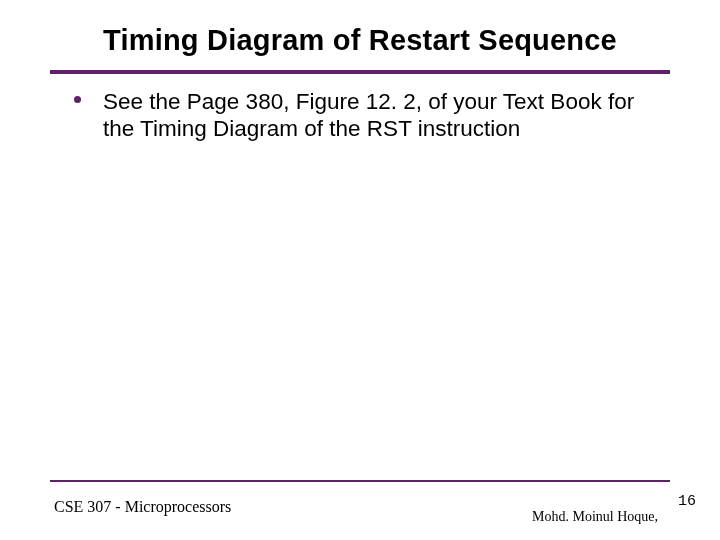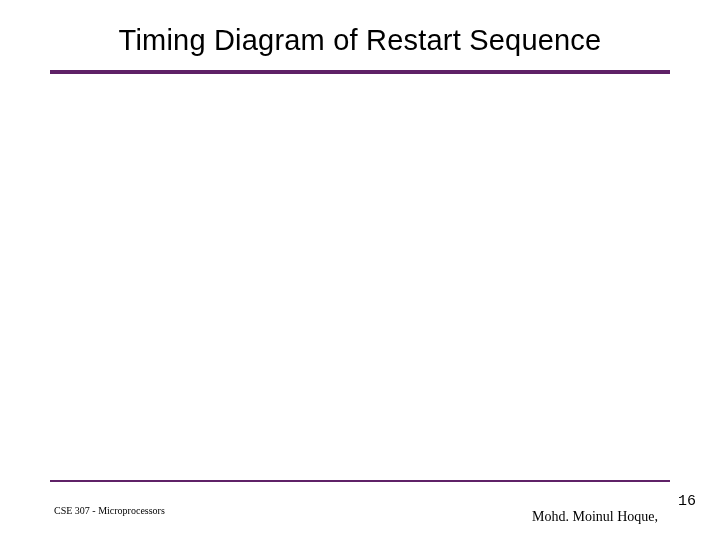--- a/index.html
+++ b/index.html
@@ -11,21 +11,21 @@
     background: #ffffff;
     overflow: hidden;
   }
   .title {
     position: absolute;
     top: 24px;
     left: 0;
     width: 720px;
     text-align: center;
     font-size: 29px;
-    font-weight: 400;
+    font-weight: 700;
     letter-spacing: 0.2px;
   }
   .title-rule {
     position: absolute;
     top: 70px;
     left: 50px;
     width: 620px;
     height: 4px;
     background: #5f2167;
   }
@@ -59,21 +59,21 @@
     width: 620px;
     bottom: 58px;
     height: 2px;
     background: #5f2167;
   }
   .footer-left {
     position: absolute;
     left: 54px;
     bottom: 24px;
     font-family: "Comic Sans MS", "Comic Sans", cursive;
-    font-size: 10px;
+    font-size: 16px;
   }
   .footer-right {
     position: absolute;
     right: 62px;
     bottom: 14px;
     text-align: left;
     font-family: "Comic Sans MS", "Comic Sans", cursive;
     font-size: 14px;
     line-height: 1.2;
   }
@@ -87,20 +87,26 @@
 </style>
 </head>
 <body>
 
 <div class="slide">
 
   <div class="title">Timing Diagram of Restart Sequence</div>
 
   <div class="title-rule"></div>
 
+  <div class="content">
+    <div class="bullet-row">
+      <div class="bullet-dot"></div>
+      <div class="bullet-text">See the Page 380, Figure 12. 2,  of your Text Book for the Timing Diagram of the RST instruction</div>
+    </div>
+  </div>
 
   <div class="footer-rule"></div>
 
   <div class="footer-left">CSE 307 - Microprocessors</div>
 
   <div class="footer-right">
     <div>Mohd. Moinul Hoque,</div>
   </div>
 
   <div class="page-number">16</div>

